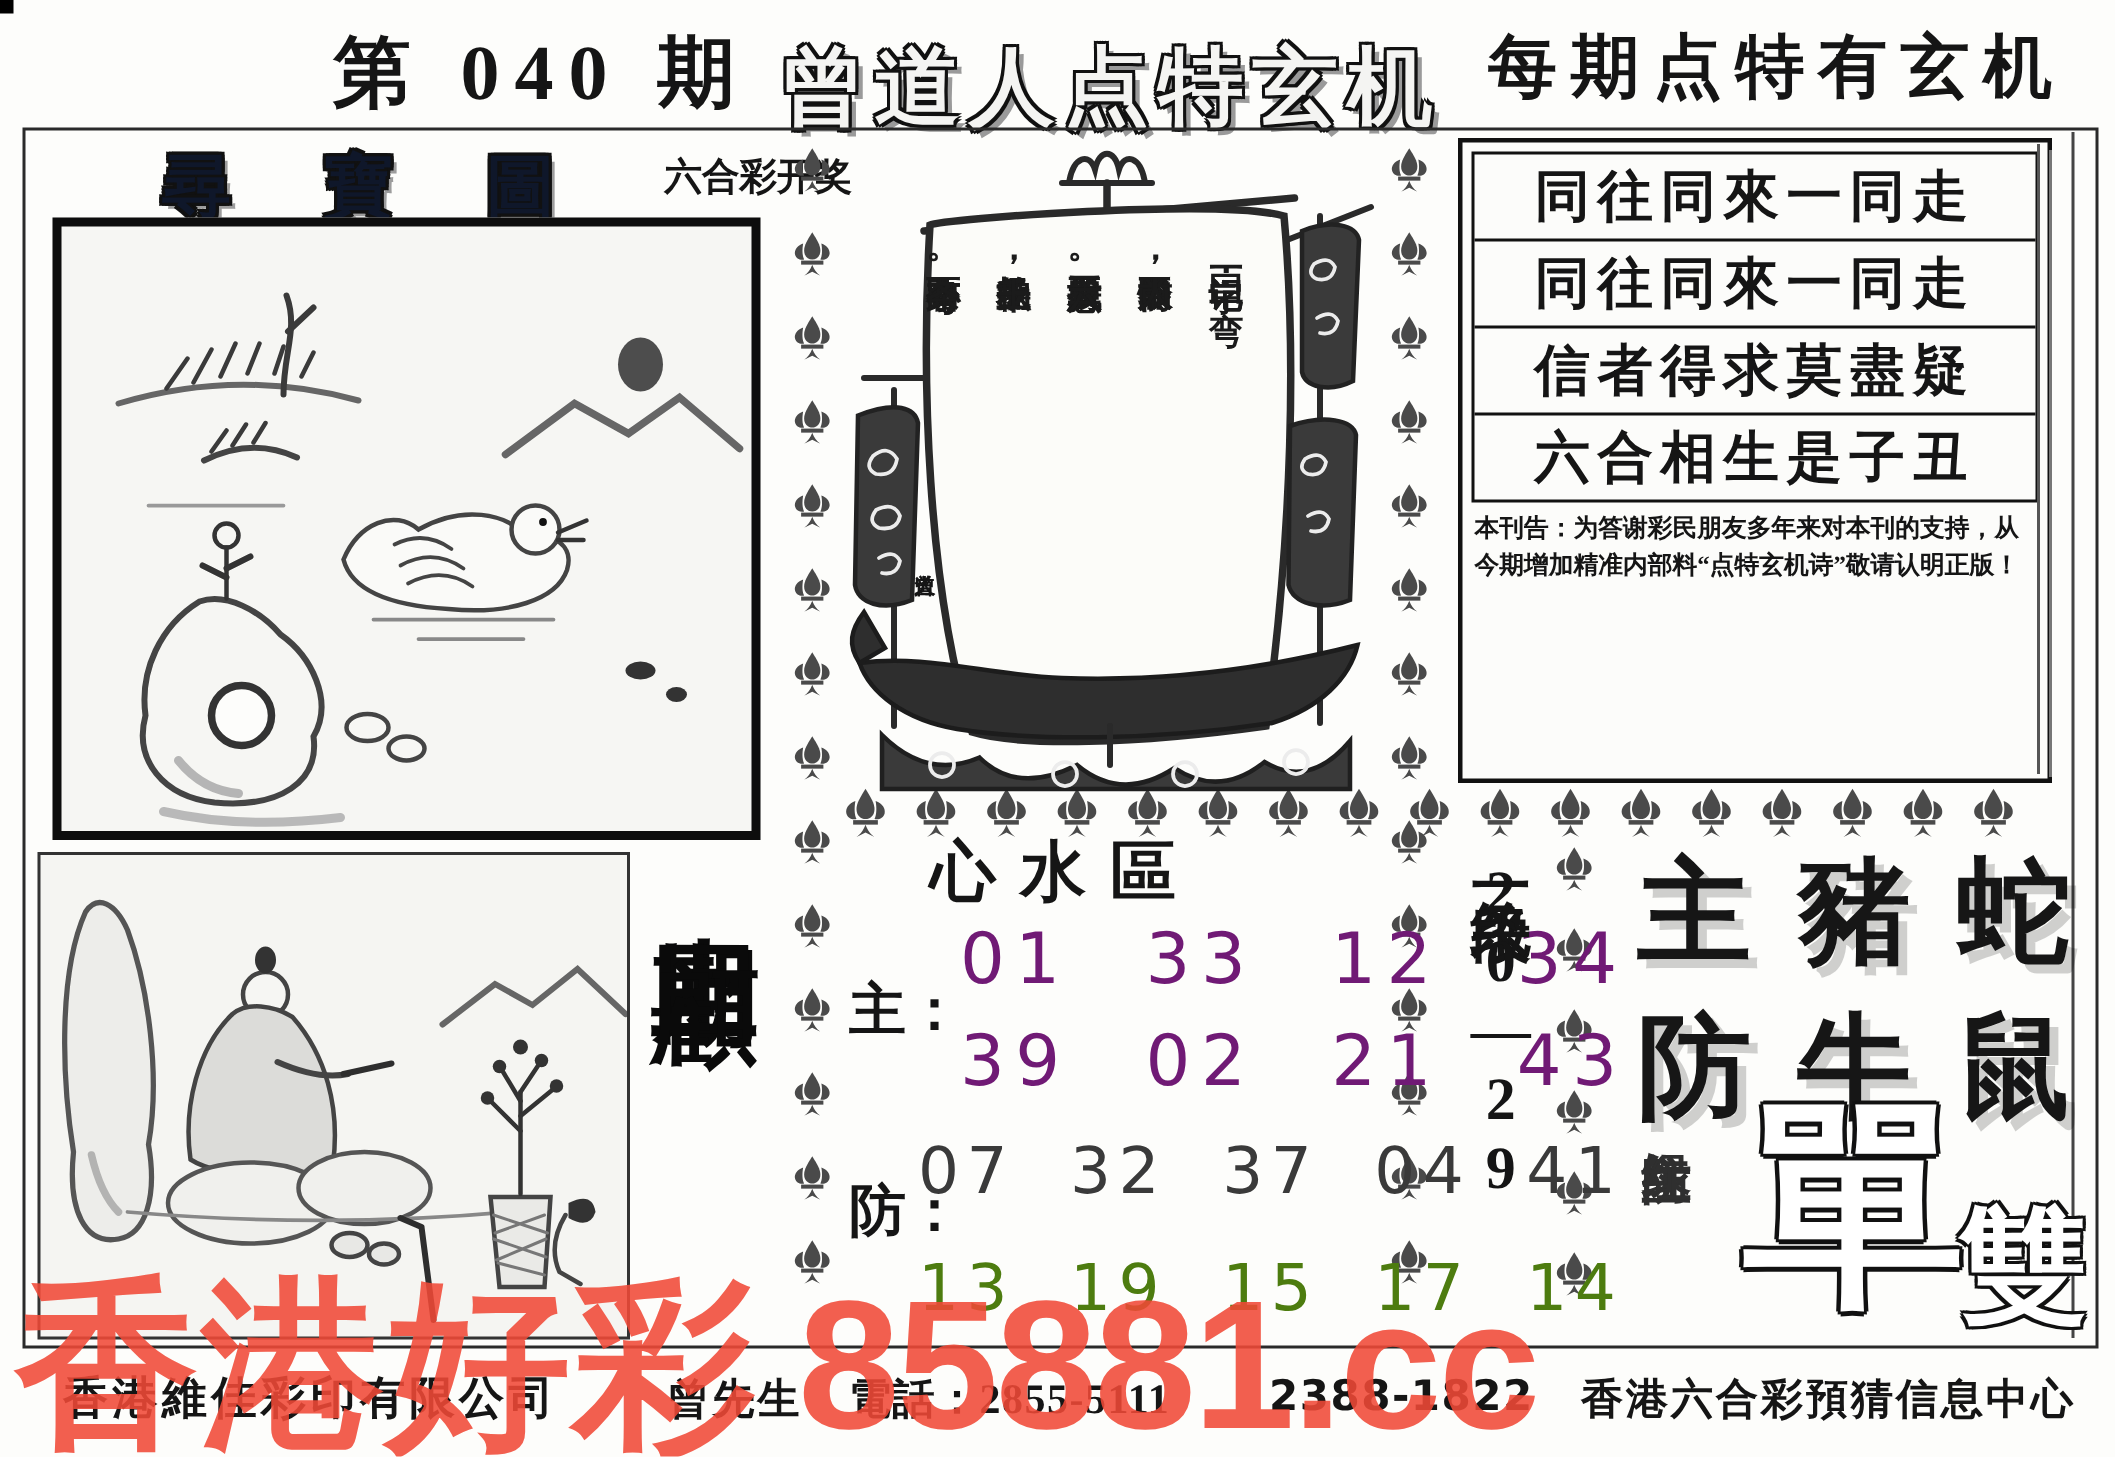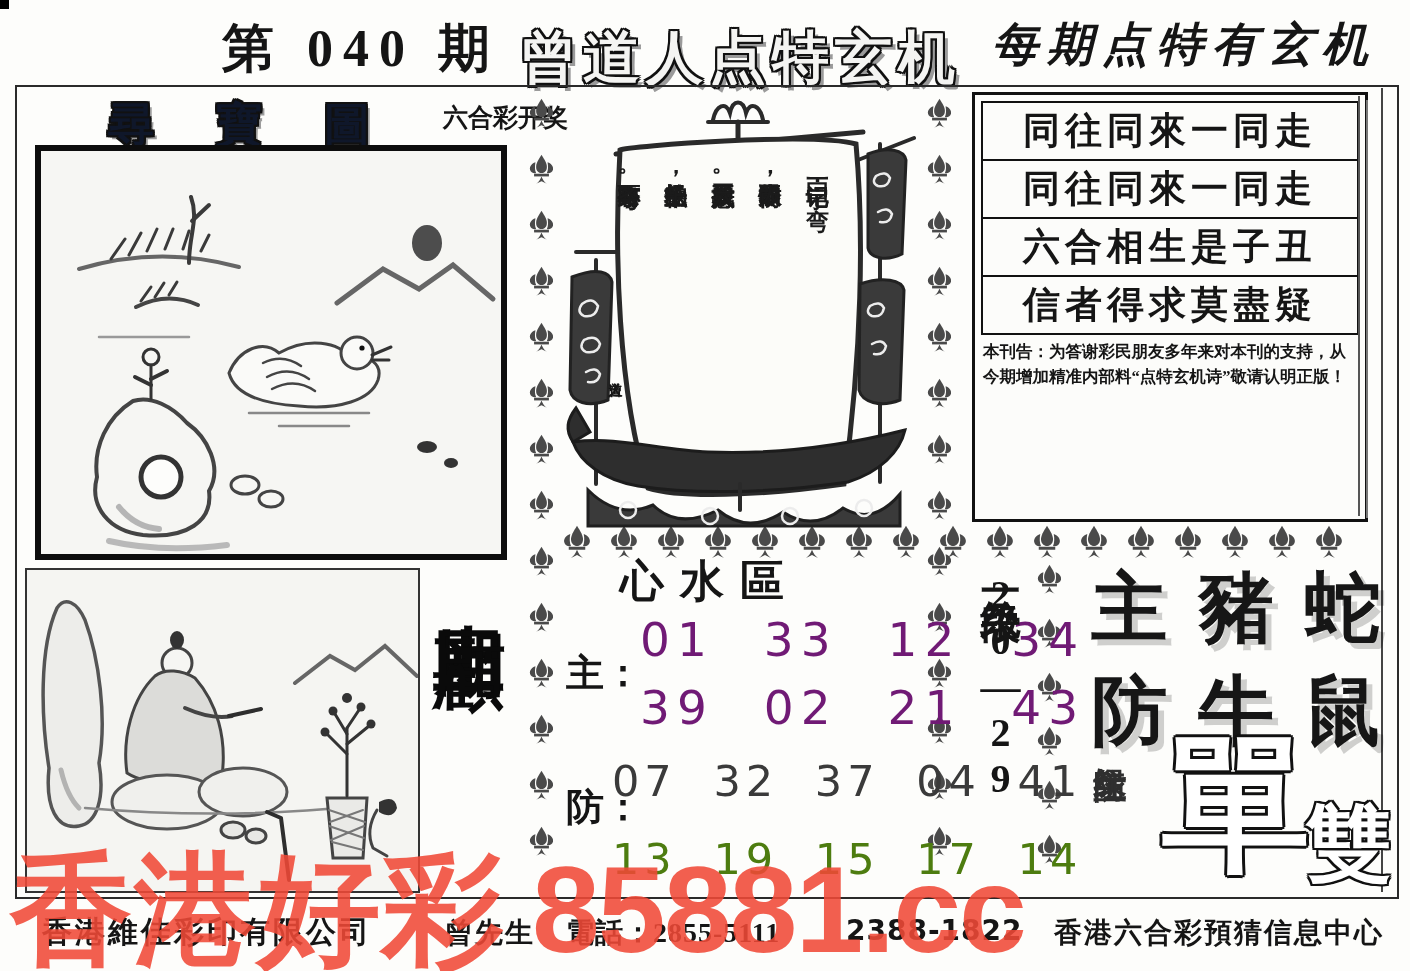--- a/index.html
+++ b/index.html
@@ -9,21 +9,21 @@
     font-family:"Liberation Serif", serif;
   }
   .abs{position:absolute;}
   
   .issue{left:222px;top:14px;font-size:52px;font-weight:900;letter-spacing:10px;}
   .main-title{
     left:520px;top:20px;font-size:57px;font-weight:900;letter-spacing:6px;color:#f4f4f2;
     text-shadow:-2px 0 #111,2px 0 #111,0 -2px #111,0 2px #111,
       -2px -2px #111,2px 2px #111,-2px 2px #111,2px -2px #111,5px 5px 0 #9a9a9a;
   }
-  .subtitle{left:992px;top:14px;font-size:46px;font-weight:900;font-style:italic;letter-spacing:9px;}
+  .subtitle{left:992px;top:14px;font-size:46px;font-weight:900;letter-spacing:9px;}
   
   .frame{left:15px;top:85px;width:1380px;height:810px;border:2px solid #2a2a2a;}
   .frame-right-inner{left:1381px;top:88px;width:2px;height:804px;background:#444;}
   .corner-square{left:0;top:0;width:9px;height:9px;background:#000;}
   
   .treasure-title{
     left:108px;top:94px;font-size:46px;font-weight:900;letter-spacing:62px;color:#0f172a;
     text-shadow:-2px 0 #111,2px 0 #111,0 -2px #111,0 2px #111,
       -2px -2px #111,2px 2px #111,-2px 2px #111,2px -2px #111,4px 4px 0 #9d9d9d;
   }
@@ -422,22 +422,22 @@
 不如怜取眼前人，
 要想发财找三六。
 操场上的秋千上，
 小路弯弯有两条。</div>
 <div class="abs ship-signature">曾道人</div>
 
 <div class="abs poem-panel">
   <div class="poem-inner">
     <div class="poem-row">同往同來一同走</div>
     <div class="poem-row">同往同來一同走</div>
+    <div class="poem-row">信者得求莫盡疑</div>
     <div class="poem-row">六合相生是子丑</div>
-    <div class="poem-row">信者得求莫盡疑</div>
   </div>
   <div class="poem-note">本刊告：为答谢彩民朋友多年来对本刊的支持，从今期增加精准内部料“点特玄机诗”敬请认明正版！</div>
 </div>
 <div class="abs paper-line1"></div>
 <div class="abs paper-line2"></div>
 
 <div class="abs xs-title">心水區</div>
 <div class="abs num-label lab-main">主：</div>
 <div class="abs num-row main-r1">01 33 12 34</div>
 <div class="abs num-row main-r2">39 02 21 43</div>

